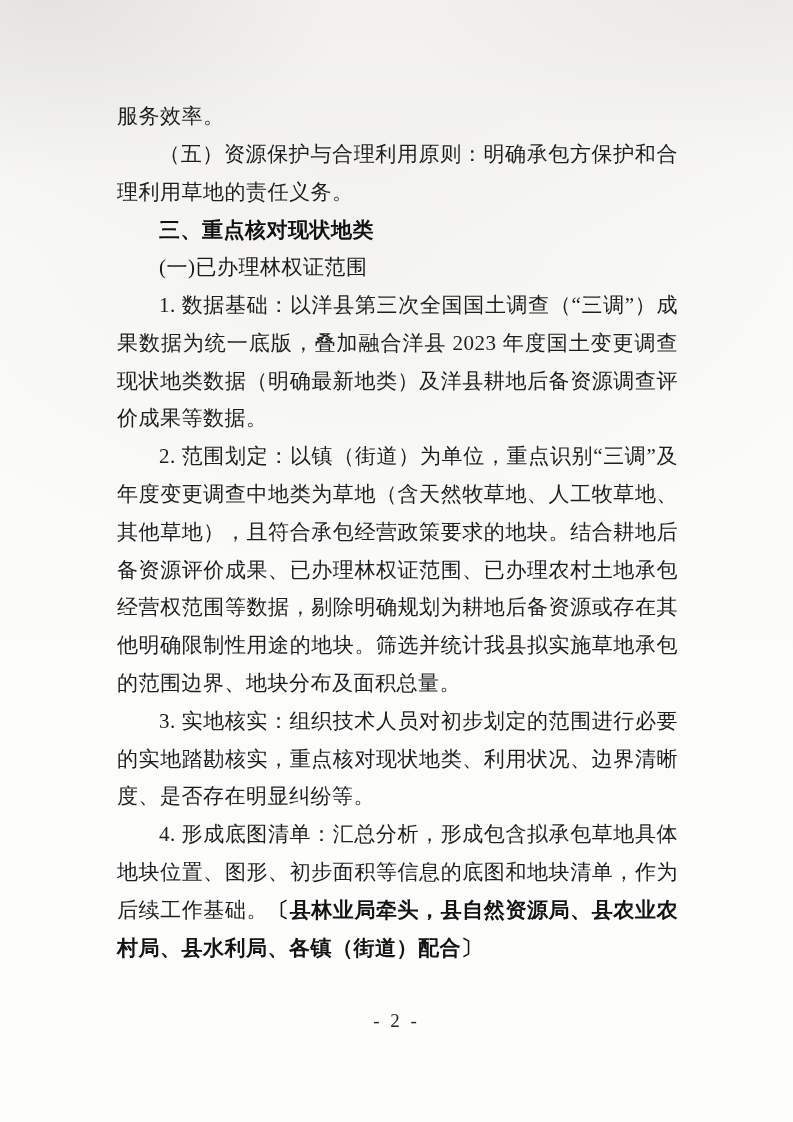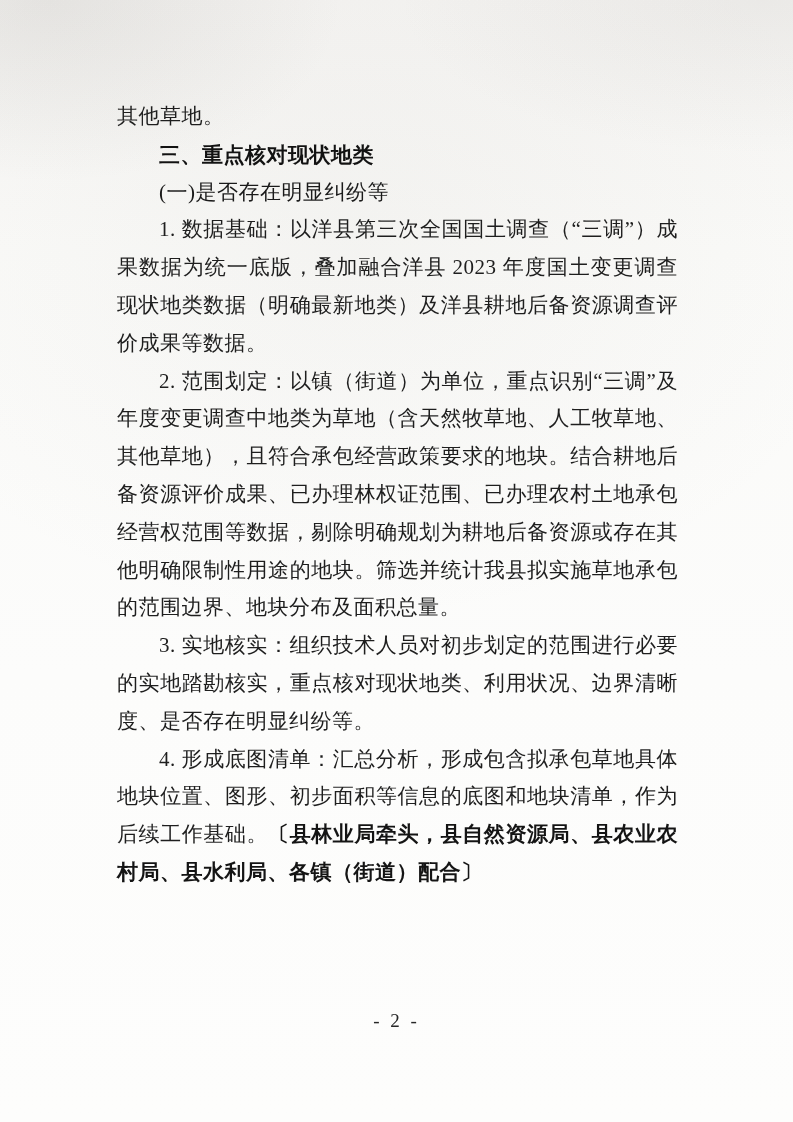--- a/index.html
+++ b/index.html
@@ -69,26 +69,27 @@
     color: #262626;
     font-family: "Liberation Serif", "DejaVu Serif", serif;
   }
 </style>
 </head>
 <body>
 
 <div class="page">
   <div class="text-block">
 
-    <p class="noindent">其他草地。</p>
+    <p class="noindent">服务效率。</p>
 
+    <p>（五）资源保护与合理利用原则：明确承包方保护和合理利用草地的责任义务。</p>
 
     <p class="para-h1">三、重点核对现状地类</p>
 
-    <p class="para-h2">(一)是否存在明显纠纷等</p>
+    <p class="para-h2">(一)已办理林权证范围</p>
 
     <p>1. 数据基础：以洋县第三次全国国土调查（“三调”）成果数据为统一底版，叠加融合洋县 2023 年度国土变更调查现状地类数据（明确最新地类）及洋县耕地后备资源调查评价成果等数据。</p>
 
     <p>2. 范围划定：以镇（街道）为单位，重点识别“三调”及年度变更调查中地类为草地（含天然牧草地、人工牧草地、其他草地），且符合承包经营政策要求的地块。结合耕地后备资源评价成果、已办理林权证范围、已办理农村土地承包经营权范围等数据，剔除明确规划为耕地后备资源或存在其他明确限制性用途的地块。筛选并统计我县拟实施草地承包的范围边界、地块分布及面积总量。</p>
 
     <p>3. 实地核实：组织技术人员对初步划定的范围进行必要的实地踏勘核实，重点核对现状地类、利用状况、边界清晰度、是否存在明显纠纷等。</p>
 
     <p>
       <span>4. 形成底图清单：汇总分析，形成包含拟承包草地具体地块位置、图形、初步面积等信息的底图和地块清单，作为后续工作基础。</span><span class="bold-segment">〔县林业局牵头，县自然资源局、县农业农村局、县水利局、各镇（街道）配合〕</span>
     </p>

